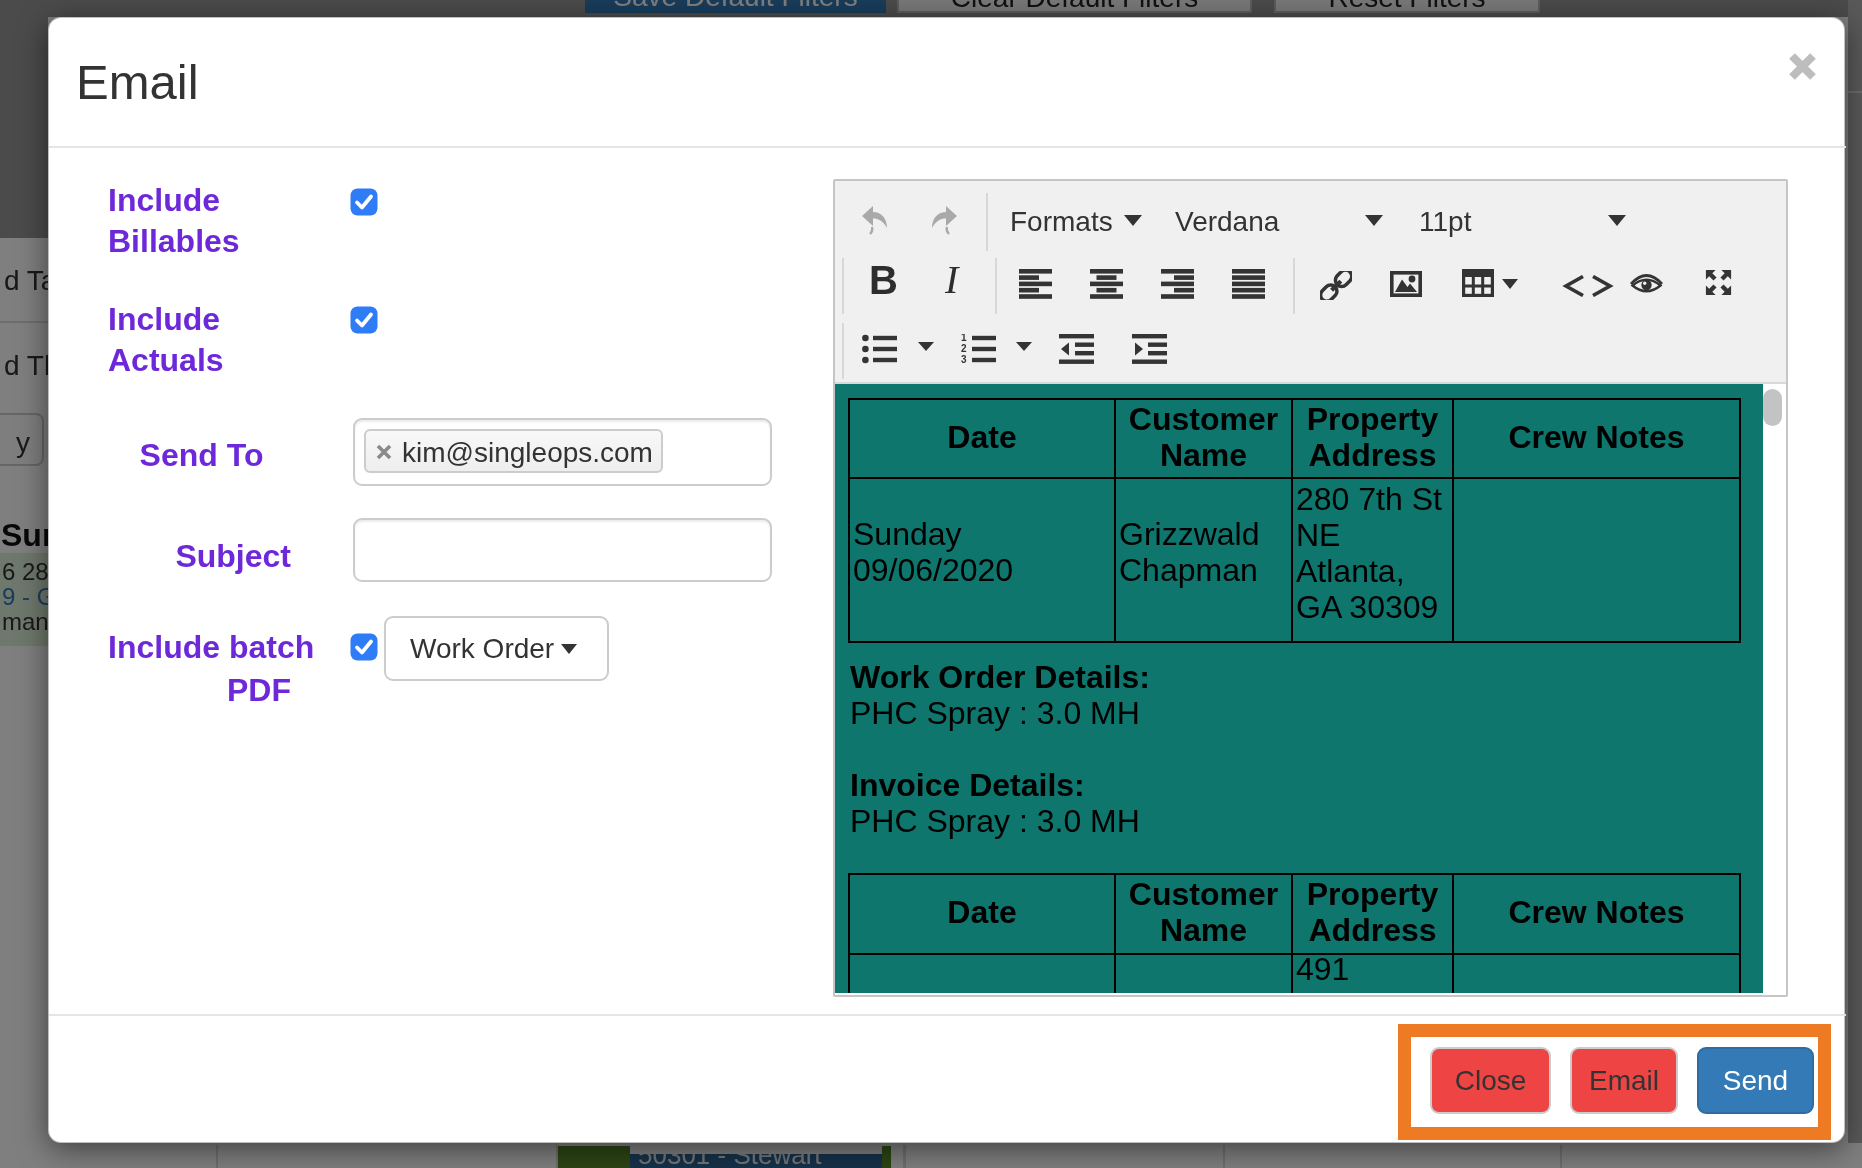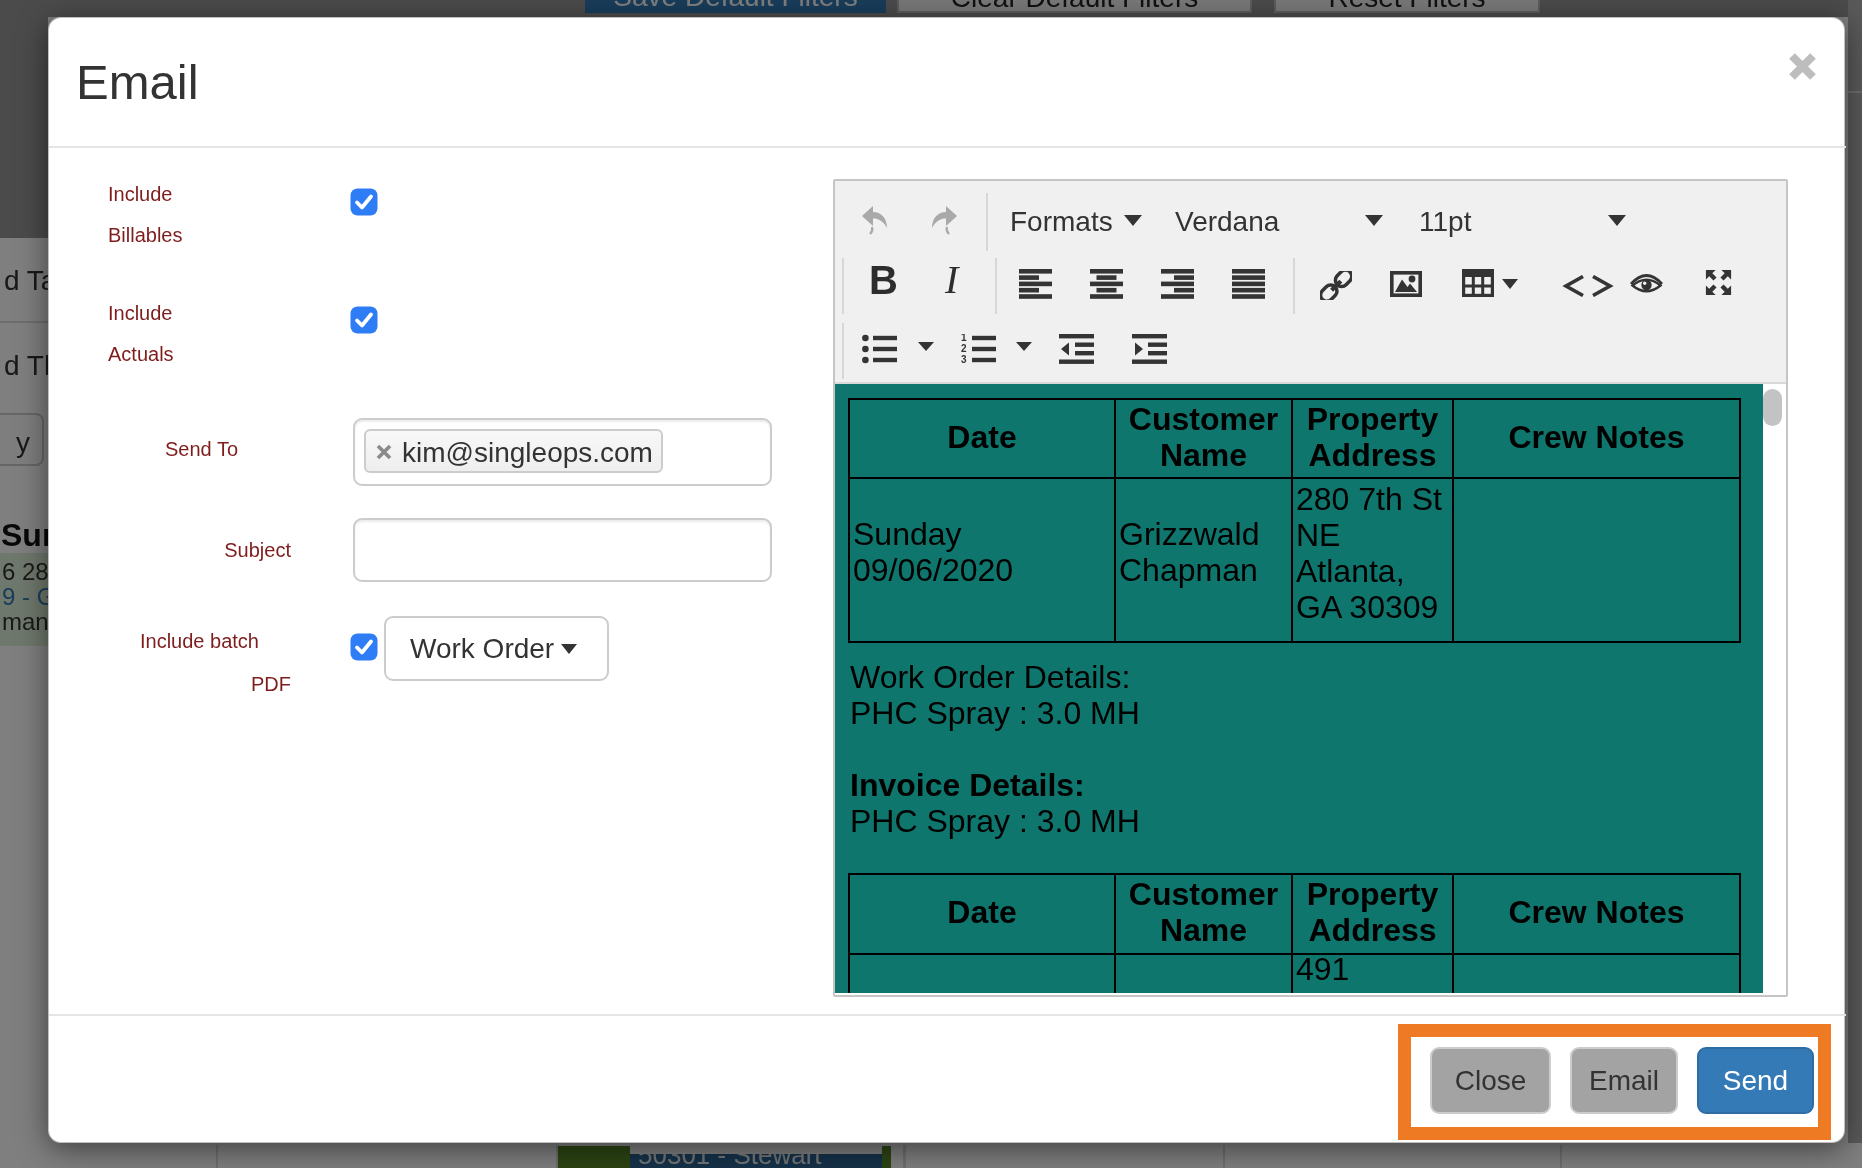--- a/index.html
+++ b/index.html
@@ -15,40 +15,40 @@
   .btn-clear span, .btn-reset span { position:absolute; left:0; right:0; text-align:center; top:-16px; font-size:28px; color:#222; }
   .btn-reset { position:absolute; left:1274px; top:-4px; width:266px; height:17px; background:#f2f2f2; border:2px solid #bbb; overflow:hidden; }
   .rightstrip { position:absolute; left:1848px; top:0; width:14px; height:1168px; background:#b2b2b2; }
   .leftcol { position:absolute; left:0; top:0; width:48px; height:1168px; background:#fff; overflow:hidden; } .leftcol .abs { white-space:nowrap; }
   .bottomband { position:absolute; left:0; top:1143px; width:1862px; height:25px; background:#fff; overflow:hidden; }
   
   #overlay { position:absolute; inset:0; background:rgba(0,0,0,0.5); z-index:5; }
   
   #modal { position:absolute; left:48px; top:17px; width:1797px; height:1126px; background:#fff; border-radius:13px; border:1px solid rgba(0,0,0,.25); box-shadow:0 6px 30px rgba(0,0,0,.5); z-index:10;padding-left:12px; }
   #modal .line { position:absolute; left:0; width:1797px; height:2px; background:#e5e5e5; }
-  .lbl { position:absolute; font-weight:normal; font-size:20px; color:#7f1d1d; line-height:1; white-space:nowrap; }
+  .lbl { position:absolute; font-weight:bold; font-size:32px; color:#6d28d9; line-height:1; white-space:nowrap; }
   .inp { position:absolute; left:304px; width:419px; height:68px; background:#fff; border:2px solid #ccc; border-radius:9px; box-shadow:inset 0 2px 2px rgba(0,0,0,.08); }
   .cb  { position:absolute; left:301px; width:28px; height:28px; }
   
   #ed { position:absolute; left:784px; top:161px; width:955px; height:818px; border:2px solid #c5c5c5; background:#fff; border-radius:2px; }
   #toolbar { position:absolute; left:0; top:0; width:951px; height:203px; background:#f0f0f0; border-bottom:2px solid #d9d9d9; }
   #toolbar .txt { position:absolute; font-size:28px; color:#333; line-height:1; }
   .vsep { position:absolute; width:2px; background:#d7d7d7; }
   .caret { position:absolute; width:0; height:0; border-left:9px solid transparent; border-right:9px solid transparent; border-top:11px solid #333; }
   #edbody { position:absolute; left:0px; top:203px; width:928px; height:609px; overflow:hidden; background:#0f766e; }
   #edbody .t { border-collapse:collapse; position:absolute; table-layout:fixed; }
   #edbody td { border:2px solid #000; font-size:32px; line-height:36px; padding:0 3px; }
   #edbody .hd td { padding-bottom:4px; }
   #edbody .hd td { font-weight:bold; text-align:center; vertical-align:middle; }
   .edtxt { position:absolute; font-size:32px; line-height:1; color:#000; white-space:nowrap; }
   #thumb { position:absolute; left:928px; top:208px; width:19px; height:37px; border-radius:10px; background:#c3c3c3; }
   
   #orange { position:absolute; left:1349px; top:1006px; width:433px; height:116px; border:13px solid #ee7a23; }
   .fbtn { position:absolute; top:1029px; height:67px; border-radius:9px; font-size:28px; line-height:63px; text-align:center; }
-  .fbtn.def { background:#a3a3a3; border:2px solid #ccc; color:#333; }
+  .fbtn.def { background:#ef4444; border:2px solid #ccc; color:#333; }
   #send { background:#337ab7; border:2px solid #2e6da4; color:#fff; }
 </style>
 </head>
 <body>
 <div id="page">
   <div class="topband">
     <div class="btn-save">
         <span>Save Default Filters</span>
       </div>
     <div class="btn-clear">
@@ -270,21 +270,21 @@
               <td>Crew Notes</td>
             </tr>
         <tr style="height:164px; vertical-align:top;">
           <td style="padding-top:37px;">Sunday<br>09/06/2020</td>
           <td style="padding-top:37px;">Grizzwald<br>Chapman</td>
           <td style="padding-top:2px;">280 7th St<br>NE<br>Atlanta,<br>GA 30309</td>
           <td></td>
         </tr>
       </tbody>
         </table>
-      <div class="edtxt" style="left:15px; top:277px; font-weight:normal;">Work Order Details:</div>
+      <div class="edtxt" style="left:15px; top:277px; font-weight:bold;">Work Order Details:</div>
       <div class="edtxt" style="left:15px; top:313px;">PHC Spray : 3.0 MH</div>
       <div class="edtxt" style="left:15px; top:385px; font-weight:bold;">Invoice Details:</div>
       <div class="edtxt" style="left:15px; top:421px;">PHC Spray : 3.0 MH</div>
       <table class="t" style="left:13px; top:489px; width:891px;">
         <colgroup>
             <col style="width:266px">
             <col style="width:177px">
             <col style="width:161px">
             <col style="width:287px">
           </colgroup>

